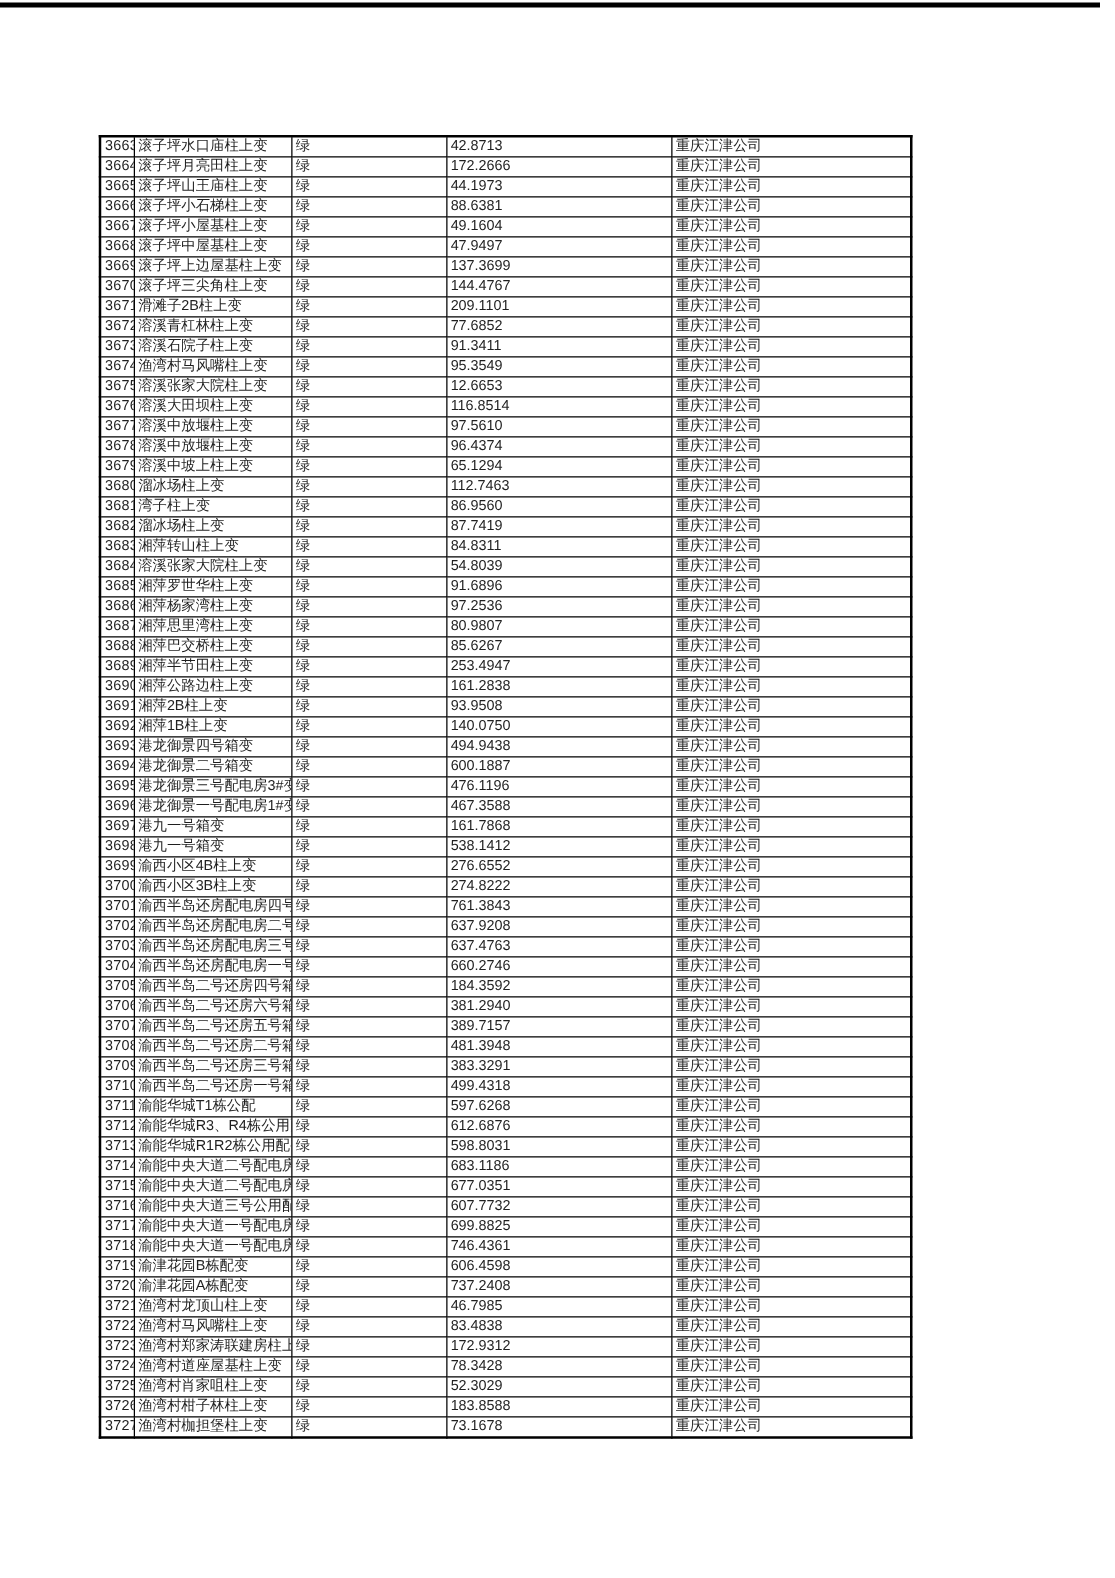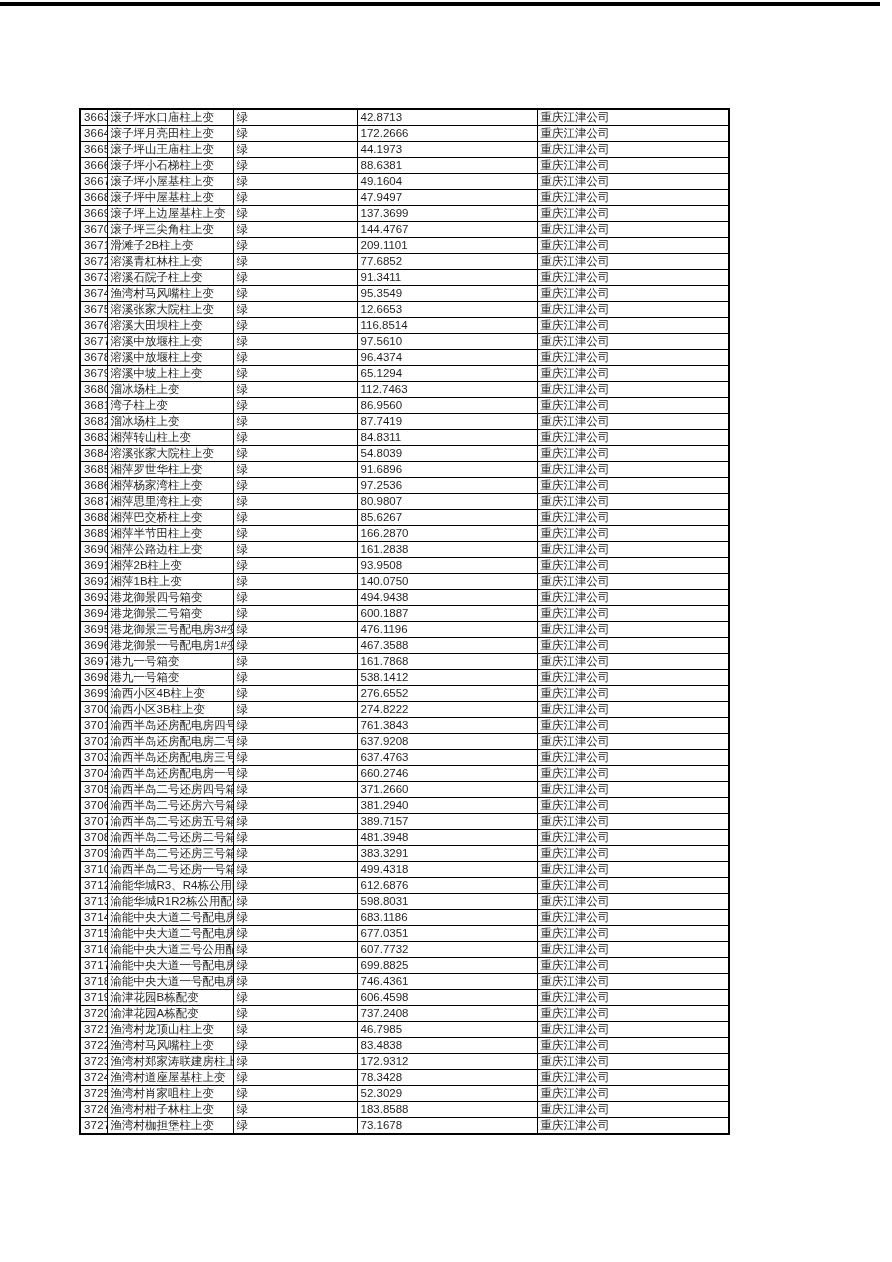--- a/index.html
+++ b/index.html
@@ -239,21 +239,21 @@
       <td class="c-id">3688</td>
       <td class="c-name">湘萍巴交桥柱上变</td>
       <td class="c-status">绿</td>
       <td class="c-value">85.6267</td>
       <td class="c-company">重庆江津公司</td>
     </tr>
         <tr>
       <td class="c-id">3689</td>
       <td class="c-name">湘萍半节田柱上变</td>
       <td class="c-status">绿</td>
-      <td class="c-value">166.2870</td>
+      <td class="c-value">253.4947</td>
       <td class="c-company">重庆江津公司</td>
     </tr>
         <tr>
       <td class="c-id">3690</td>
       <td class="c-name">湘萍公路边柱上变</td>
       <td class="c-status">绿</td>
       <td class="c-value">161.2838</td>
       <td class="c-company">重庆江津公司</td>
     </tr>
         <tr>
@@ -351,21 +351,21 @@
       <td class="c-id">3704</td>
       <td class="c-name">渝西半岛还房配电房一号公</td>
       <td class="c-status">绿</td>
       <td class="c-value">660.2746</td>
       <td class="c-company">重庆江津公司</td>
     </tr>
         <tr>
       <td class="c-id">3705</td>
       <td class="c-name">渝西半岛二号还房四号箱变</td>
       <td class="c-status">绿</td>
-      <td class="c-value">371.2660</td>
+      <td class="c-value">184.3592</td>
       <td class="c-company">重庆江津公司</td>
     </tr>
         <tr>
       <td class="c-id">3706</td>
       <td class="c-name">渝西半岛二号还房六号箱变</td>
       <td class="c-status">绿</td>
       <td class="c-value">381.2940</td>
       <td class="c-company">重庆江津公司</td>
     </tr>
         <tr>
@@ -387,20 +387,27 @@
       <td class="c-name">渝西半岛二号还房三号箱变</td>
       <td class="c-status">绿</td>
       <td class="c-value">383.3291</td>
       <td class="c-company">重庆江津公司</td>
     </tr>
         <tr>
       <td class="c-id">3710</td>
       <td class="c-name">渝西半岛二号还房一号箱变</td>
       <td class="c-status">绿</td>
       <td class="c-value">499.4318</td>
+      <td class="c-company">重庆江津公司</td>
+    </tr>
+        <tr>
+      <td class="c-id">3711</td>
+      <td class="c-name">渝能华城T1栋公配</td>
+      <td class="c-status">绿</td>
+      <td class="c-value">597.6268</td>
       <td class="c-company">重庆江津公司</td>
     </tr>
         <tr>
       <td class="c-id">3712</td>
       <td class="c-name">渝能华城R3、R4栋公用配</td>
       <td class="c-status">绿</td>
       <td class="c-value">612.6876</td>
       <td class="c-company">重庆江津公司</td>
     </tr>
         <tr>

